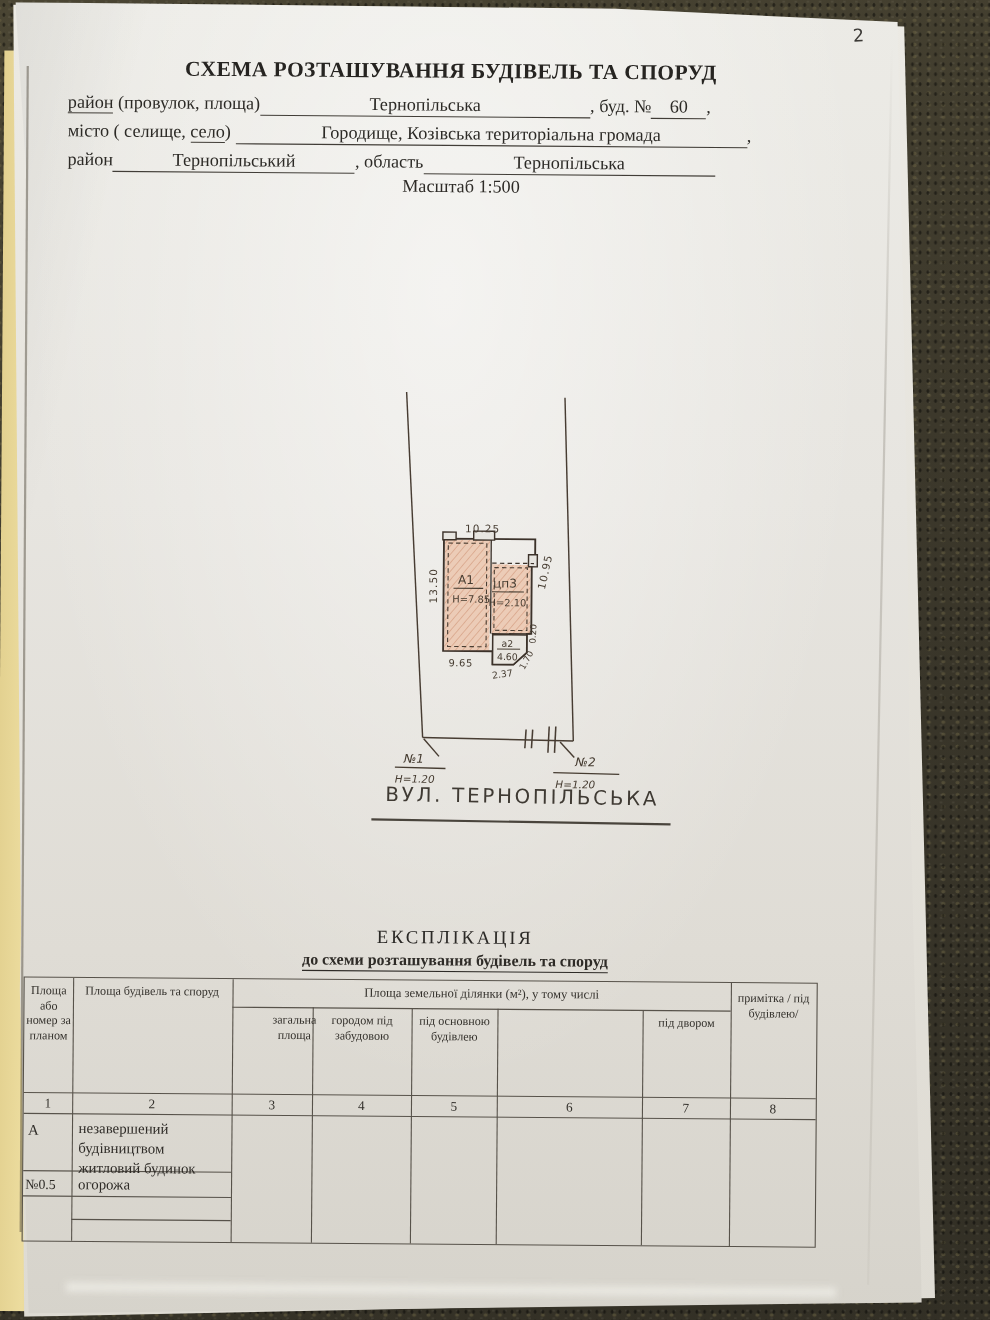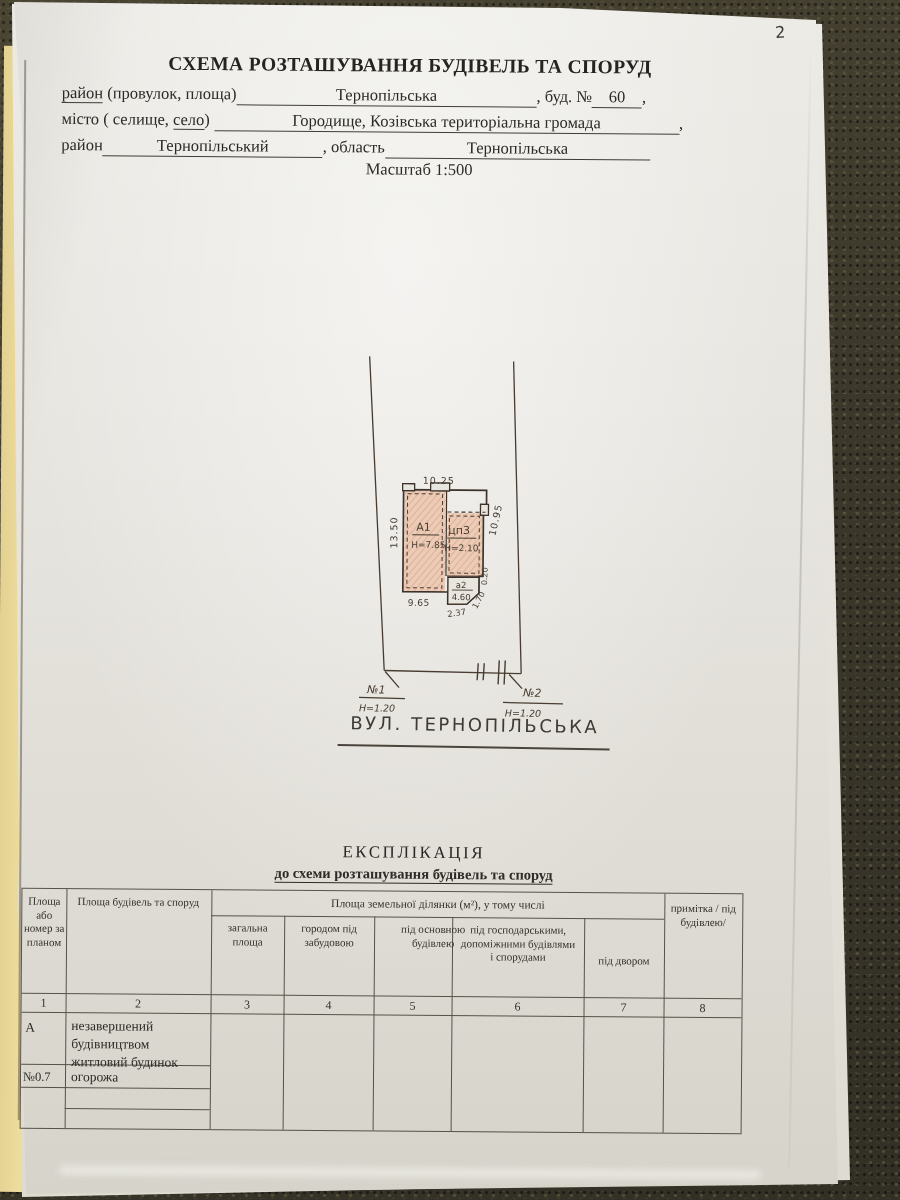--- a/index.html
+++ b/index.html
@@ -166,36 +166,35 @@
       <div class="hline" style="left:189px;top:25px;width:453px;"></div>
       <div class="hline" style="left:0;top:104px;width:720px;"></div>
       <div class="hline" style="left:0;top:123px;width:720px;"></div>
       <div class="hline" style="left:0;top:175px;width:189px;"></div>
       <div class="hline" style="left:0;top:198px;width:189px;"></div>
       <div class="hline" style="left:44px;top:219px;width:145px;"></div>
 
       <div class="hcell" style="left:1px;top:6px;width:42px;">Площа або номер за планом</div>
       <div class="hcell" style="left:54px;top:6px;width:124px;">Площа будівель та споруд</div>
       <div class="hcell" style="left:189px;top:6px;width:453px;font-size:11.5px;">Площа земельної ділянки (м²), у тому числі</div>
-      <div class="hcell" style="left:191px;top:31px;width:69px;">загальна площа</div>
+      <div class="hcell" style="left:191px;top:31px;width:69px;padding-left:20px;">загальна площа</div>
       <div class="hcell" style="left:266px;top:31px;width:82px;">городом під забудовою</div>
-      <div class="hcell" style="left:354px;top:31px;width:74px;margin-left:20px;">під основною будівлею</div>
-      <div class="hcell" style="left:436px;top:31px;width:120px;">під господарськими, допоміжними будівлями і спорудами</div>
-      <div class="hcell" style="left:566px;top:31px;width:72px;margin-top:30px;">під двором</div>
+      <div class="hcell" style="left:354px;top:31px;width:74px;">під основною будівлею</div>
+      <div class="hcell" style="left:566px;top:31px;width:72px;">під двором</div>
       <div class="hcell" style="left:646px;top:8px;width:70px;">примітка / під будівлею/</div>
 
       <div class="ncell" style="left:0;top:107px;width:44px;">1</div>
       <div class="ncell" style="left:44px;top:107px;width:145px;">2</div>
       <div class="ncell" style="left:189px;top:107px;width:73px;">3</div>
       <div class="ncell" style="left:262px;top:107px;width:90px;">4</div>
       <div class="ncell" style="left:352px;top:107px;width:78px;">5</div>
       <div class="ncell" style="left:430px;top:107px;width:132px;">6</div>
       <div class="ncell" style="left:562px;top:107px;width:80px;">7</div>
       <div class="ncell" style="left:642px;top:107px;width:78px;">8</div>
 
       <div class="dcell" style="left:4px;top:130px;width:38px;">А</div>
       <div class="dcell" style="left:50px;top:128px;width:132px;">незавершений будівництвом житловий будинок</div>
-      <div class="dcell" style="left:2px;top:179px;width:42px;font-size:12.5px;">№0.7</div>
+      <div class="dcell" style="left:2px;top:179px;width:42px;font-size:12.5px;">№0.5</div>
       <div class="dcell" style="left:50px;top:179px;width:132px;">огорожа</div>
     </div>
 
   </div>
 </div>
 
 </body></html>

